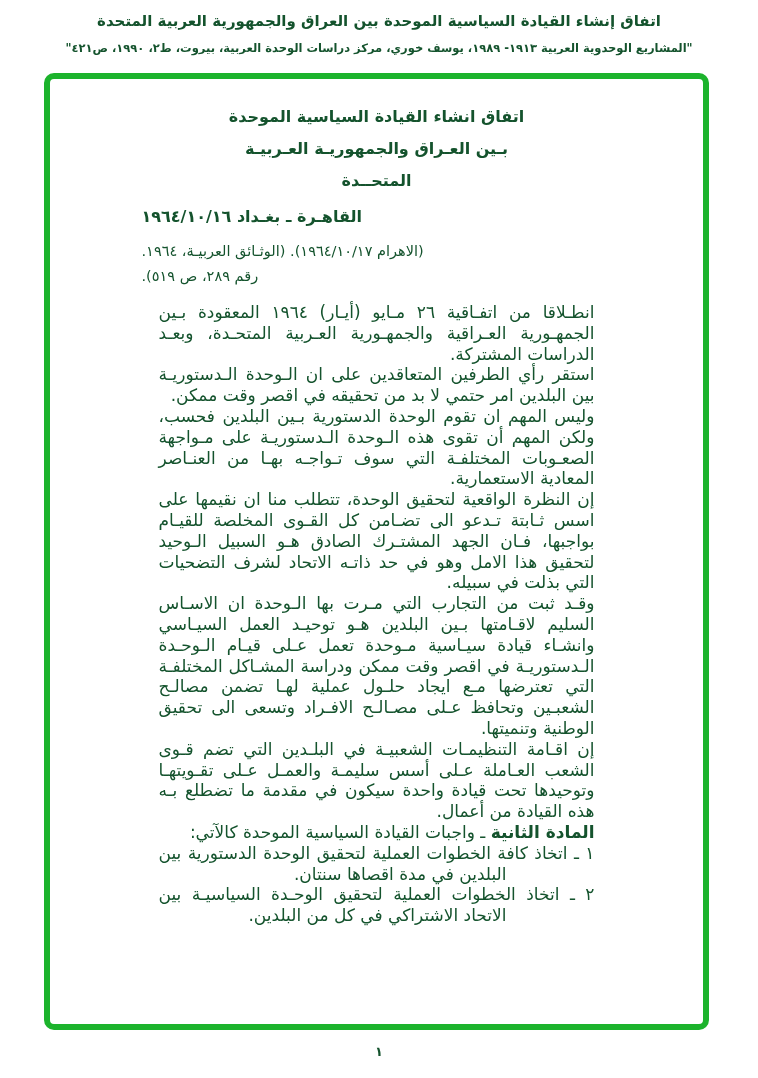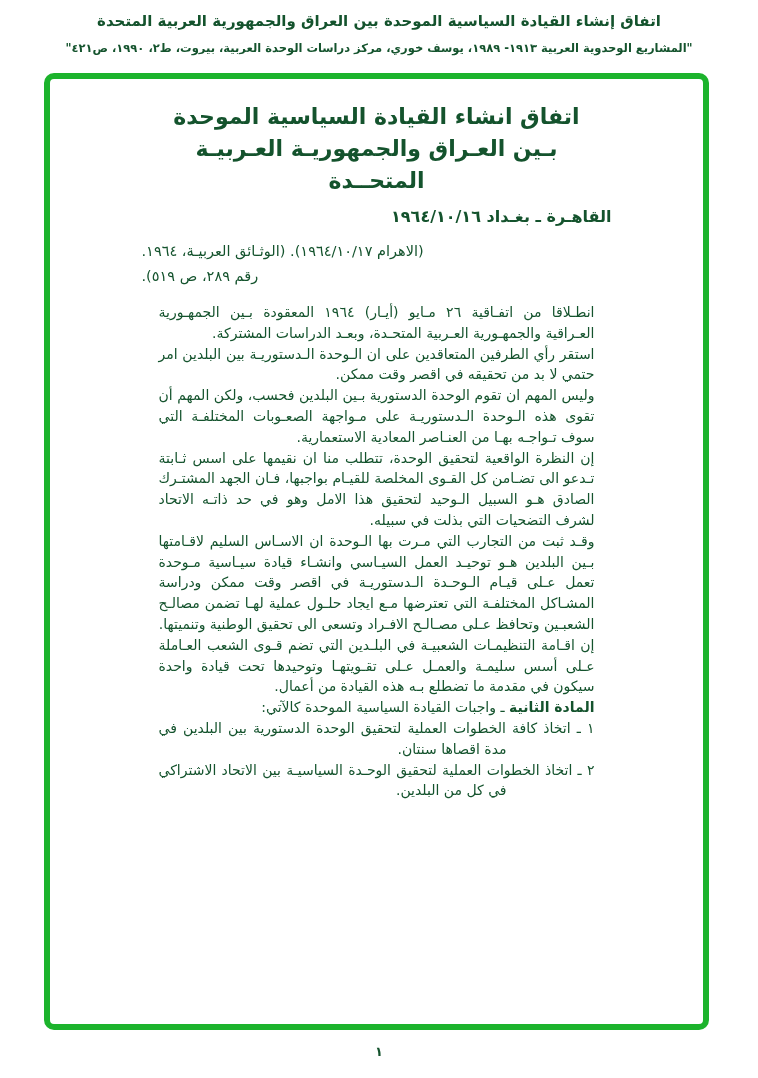--- a/index.html
+++ b/index.html
@@ -11,26 +11,26 @@
   .header { position:absolute; top:12px; left:0; right:0; text-align:center; direction:rtl; }
   .header-title { font-size:15px; font-weight:bold; white-space:nowrap; }
   .header-source { font-size:11.5px; font-weight:bold; margin-top:11px; white-space:nowrap; }
   
   .frame {
     position:absolute; left:44px; top:73px; width:665px; height:957px;
     border:6px solid #1CB32C; border-radius:10px; box-sizing:border-box;
     background:#ffffff; overflow:hidden;
   }
   .content { width:470px; margin:0 auto; direction:rtl; padding-top:22px; }
-  .doc-title { text-align:center; font-weight:bold; font-size:22px; line-height:32px; }
+  .doc-title { text-align:center; font-weight:bold; font-size:16px; line-height:32px; }
   .doc-title div { white-space:nowrap; }
-  .doc-subtitle { text-align:right; font-weight:bold; font-size:16px; margin-top:10px; white-space:nowrap; }
+  .doc-subtitle { text-align:left; font-weight:bold; font-size:16px; margin-top:10px; white-space:nowrap; }
   .citation { text-align:left; font-size:14.5px; line-height:25px; margin-top:13px; }
   .bodytext {
-    margin-top:13px; padding:0 17px; font-size:14px; line-height:20.8px;
+    margin-top:13px; padding:0 17px; font-size:17px; line-height:20.8px;
     text-align:justify; text-align-last:right;
   }
   .bodytext p { margin:0; }
   .bodytext p.item { padding-right:88px; text-indent:-88px; }
   .bodytext b { font-weight:bold; }
   
   .pagenum { position:absolute; top:1044px; left:0; right:0; text-align:center; font-size:13px; font-weight:bold; }
 </style>
 </head>
 <body>

